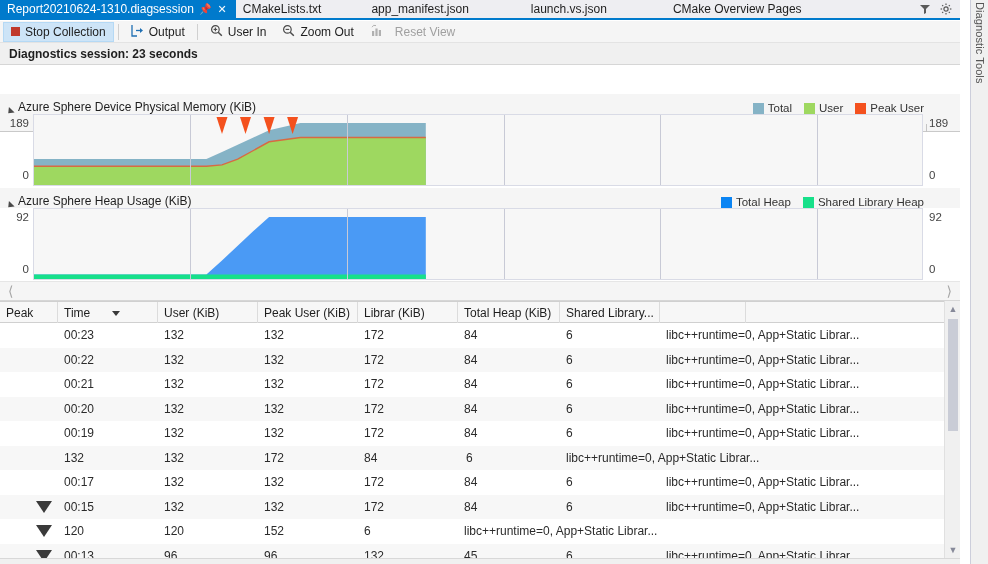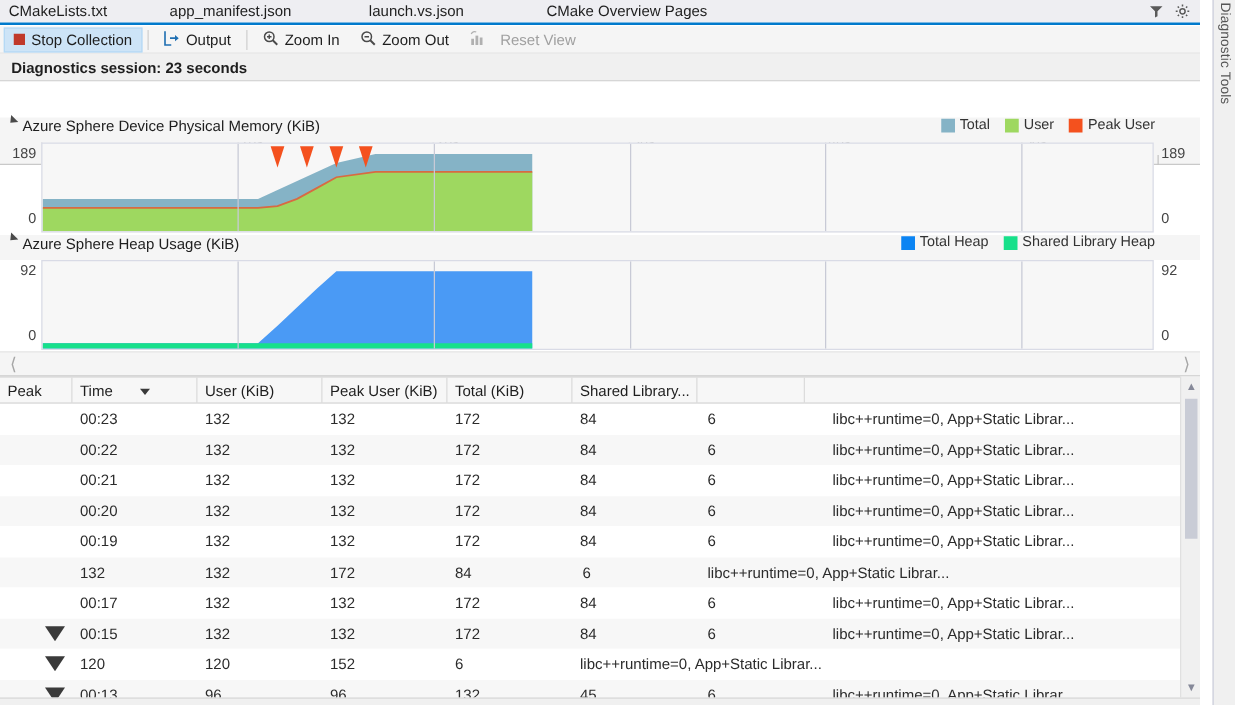--- a/index.html
+++ b/index.html
@@ -83,21 +83,21 @@
   .ruler-minor {
     position:absolute; top:18px; width:1px; height:8px; background:#c4c4c4;
   }
   .ruler-lbl {
     position:absolute; top:2px; font-size:11px; color:#444; padding-left:3px;
   }
 
   
   .gsec-header {
     position:absolute; left:0; width:960px; height:20px;
-    display:flex; align-items:flex-start; background:#f5f5f5;
+    display:flex; align-items:flex-end; background:#f5f5f5;
   }
   .tri-collapse {
     width:0;height:0;margin-left:6px;margin-right:4px;
     border-left:4px solid transparent; border-right:4px solid transparent;
     border-top:5px solid #4a4a4a; transform:rotate(45deg);
   }
   .gsec-title { font-size:12px; color:#1e1e1e; }
   .legend { margin-left:auto; display:flex; align-items:center; gap:12px; padding-right:36px; }
   .legend-item { display:flex; align-items:center; gap:4px; font-size:11.5px; color:#333; }
   .legend-sw { width:11px; height:11px; display:block; }
@@ -162,20 +162,25 @@
     position:absolute; left:0; bottom:0; width:960px; height:6px; background:#f0f0f0;
     border-top:1px solid #d8d8d8;
   }
 </style>
 </head>
 <body>
 
 <div id="app">
 
   <div class="tabstrip">
+    <div class="tab active">
+      <span>Report20210624-1310.diagsession</span>
+      <span class="tab-pin">📌</span>
+      <span class="tab-close">✕</span>
+    </div>
     <div class="tab">
       <span>CMakeLists.txt</span>
     </div>
     <div class="tab" style="margin-left:34px">
       <span>app_manifest.json</span>
     </div>
     <div class="tab" style="margin-left:46px">
       <span>launch.vs.json</span>
     </div>
     <div class="tab" style="margin-left:50px">
@@ -229,21 +234,21 @@
     <div class="tb-sep"></div>
     <div class="tb-btn">
       <span>
         <svg width="13" height="13" viewBox="0 0 13 13">
           <circle cx="5.4" cy="5.4" r="3.8" fill="none" stroke="#4a4a4a" stroke-width="1.2"></circle>
           <line x1="8.2" y1="8.2" x2="11.8" y2="11.8" stroke="#4a4a4a" stroke-width="1.5"></line>
           <line x1="3.6" y1="5.4" x2="7.2" y2="5.4" stroke="#4a4a4a" stroke-width="1.1"></line>
           <line x1="5.4" y1="3.6" x2="5.4" y2="7.2" stroke="#4a4a4a" stroke-width="1.1"></line>
         </svg>
       </span>
-      <span>Zoom In</span>
+      <span>User In</span>
     </div>
     <div class="tb-btn">
       <span>
         <svg width="13" height="13" viewBox="0 0 13 13">
           <circle cx="5.4" cy="5.4" r="3.8" fill="none" stroke="#4a4a4a" stroke-width="1.2"></circle>
           <line x1="8.2" y1="8.2" x2="11.8" y2="11.8" stroke="#4a4a4a" stroke-width="1.5"></line>
           <line x1="3.6" y1="5.4" x2="7.2" y2="5.4" stroke="#4a4a4a" stroke-width="1.1"></line>
         </svg>
       </span>
       <span>Zoom Out</span>
@@ -430,21 +435,24 @@
           <span>Time</span>
           <span class="sort-caret"></span>
         </div>
         <div class="th" style="width: 100px; flex: 0 0 100px;">
           <span>User (KiB)</span>
         </div>
         <div class="th" style="width: 100px; flex: 0 0 100px;">
           <span>Peak User (KiB)</span>
         </div>
         <div class="th" style="width: 100px; flex: 0 0 100px;">
-          <span>Total (KiB)</span>
+          <span>Librar (KiB)</span>
+        </div>
+        <div class="th" style="width: 102px; flex: 0 0 102px;">
+          <span>Total Heap (KiB)</span>
         </div>
         <div class="th" style="width: 100px; flex: 0 0 100px;">
           <span>Shared Library...</span>
         </div>
         <div class="th" style="width: 86px; flex: 0 0 86px;">
           <span></span>
         </div>
       </div>
     <div class="tbody" id="tbody">
         <div class="trow">

